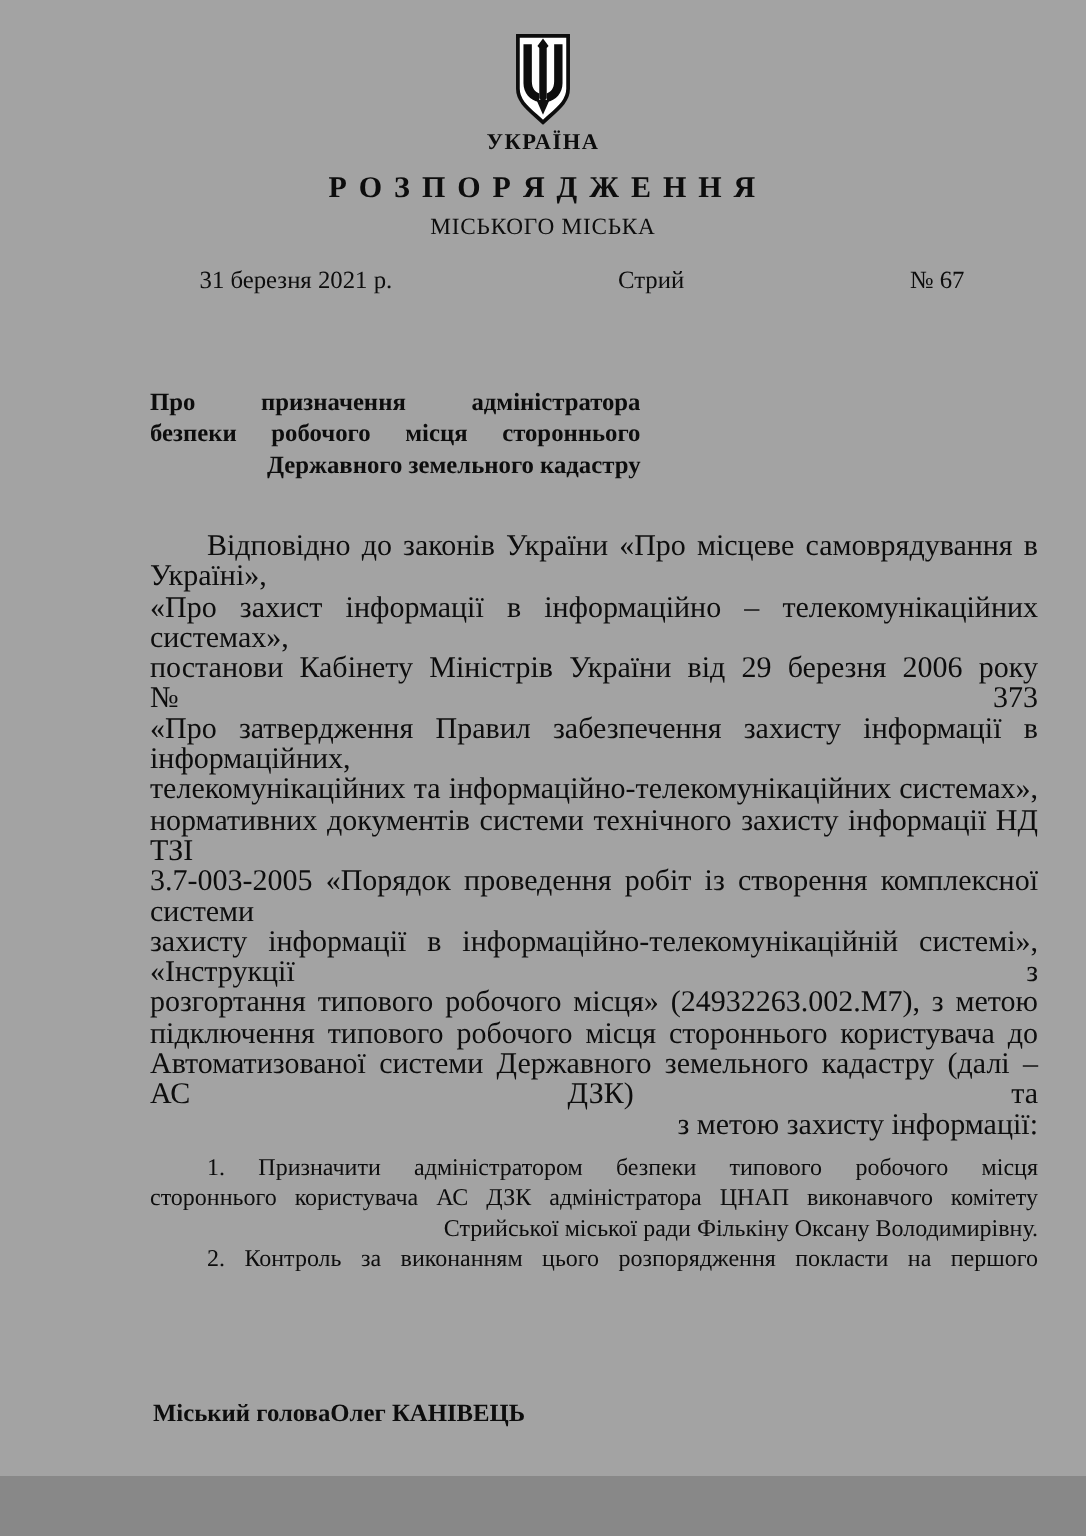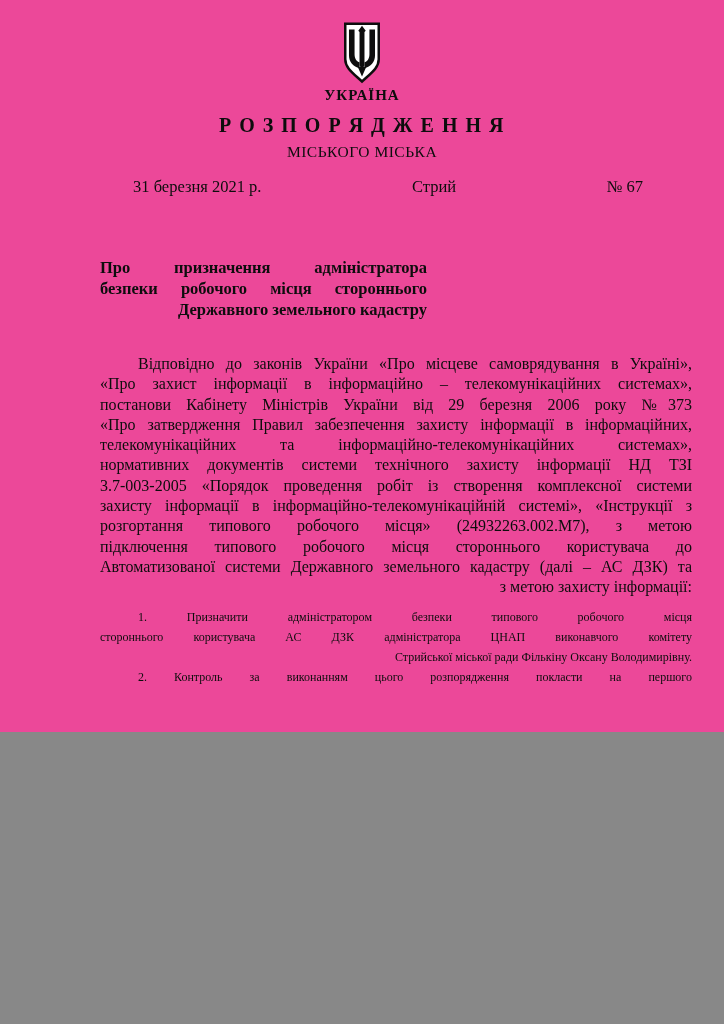--- a/index.html
+++ b/index.html
@@ -1,20 +1,20 @@
 <!DOCTYPE html>
 <html lang="uk"><head>
 <meta charset="utf-8">
 <style>
   html,body{margin:0;padding:0;background:#888;}
   .page{
     position:relative;
-    width:724px;height:732px;
+    width:724px;height:984px;
     margin:0 auto;
-    background:#ec4899;
+    background:#a3a3a3;
     color:#0d0d0d;
     font-family:"Liberation Serif","DejaVu Serif",serif;
     overflow:hidden;
     box-sizing:border-box;
   }
   
   .letterhead{padding-top:22px;text-align:center;}
   .coat{width:44px;height:62px;margin:0 auto;}
   .coat svg{display:block;width:44px;height:62px;}
   .country{
@@ -46,26 +46,26 @@
   }
   
   .subject{
     margin:60px 0 0 100px;
     width:327px;
     font-weight:bold;font-size:16.5px;line-height:21px;
   }
   .preamble{
     margin:34px 0 0 100px;
     width:592px;
-    font-size:16px;line-height:20.3px;
+    font-size:20px;line-height:20.3px;
   }
   .items{
     margin:9px 0 0 100px;
     width:592px;
-    font-size:12px;line-height:20.3px;
+    font-size:16px;line-height:20.3px;
   }
   .jline{text-align:justify;text-align-last:justify;-moz-text-align-last:justify;}
   .lline{text-align:right;}
   .indent{text-indent:38px;}
   
   .signature{
     margin-top:82px;
     display:flex;justify-content:flex-start;align-items:baseline;
     padding-left:102px;padding-right:164px;
     font-weight:bold;font-size:16.5px;line-height:20px;

